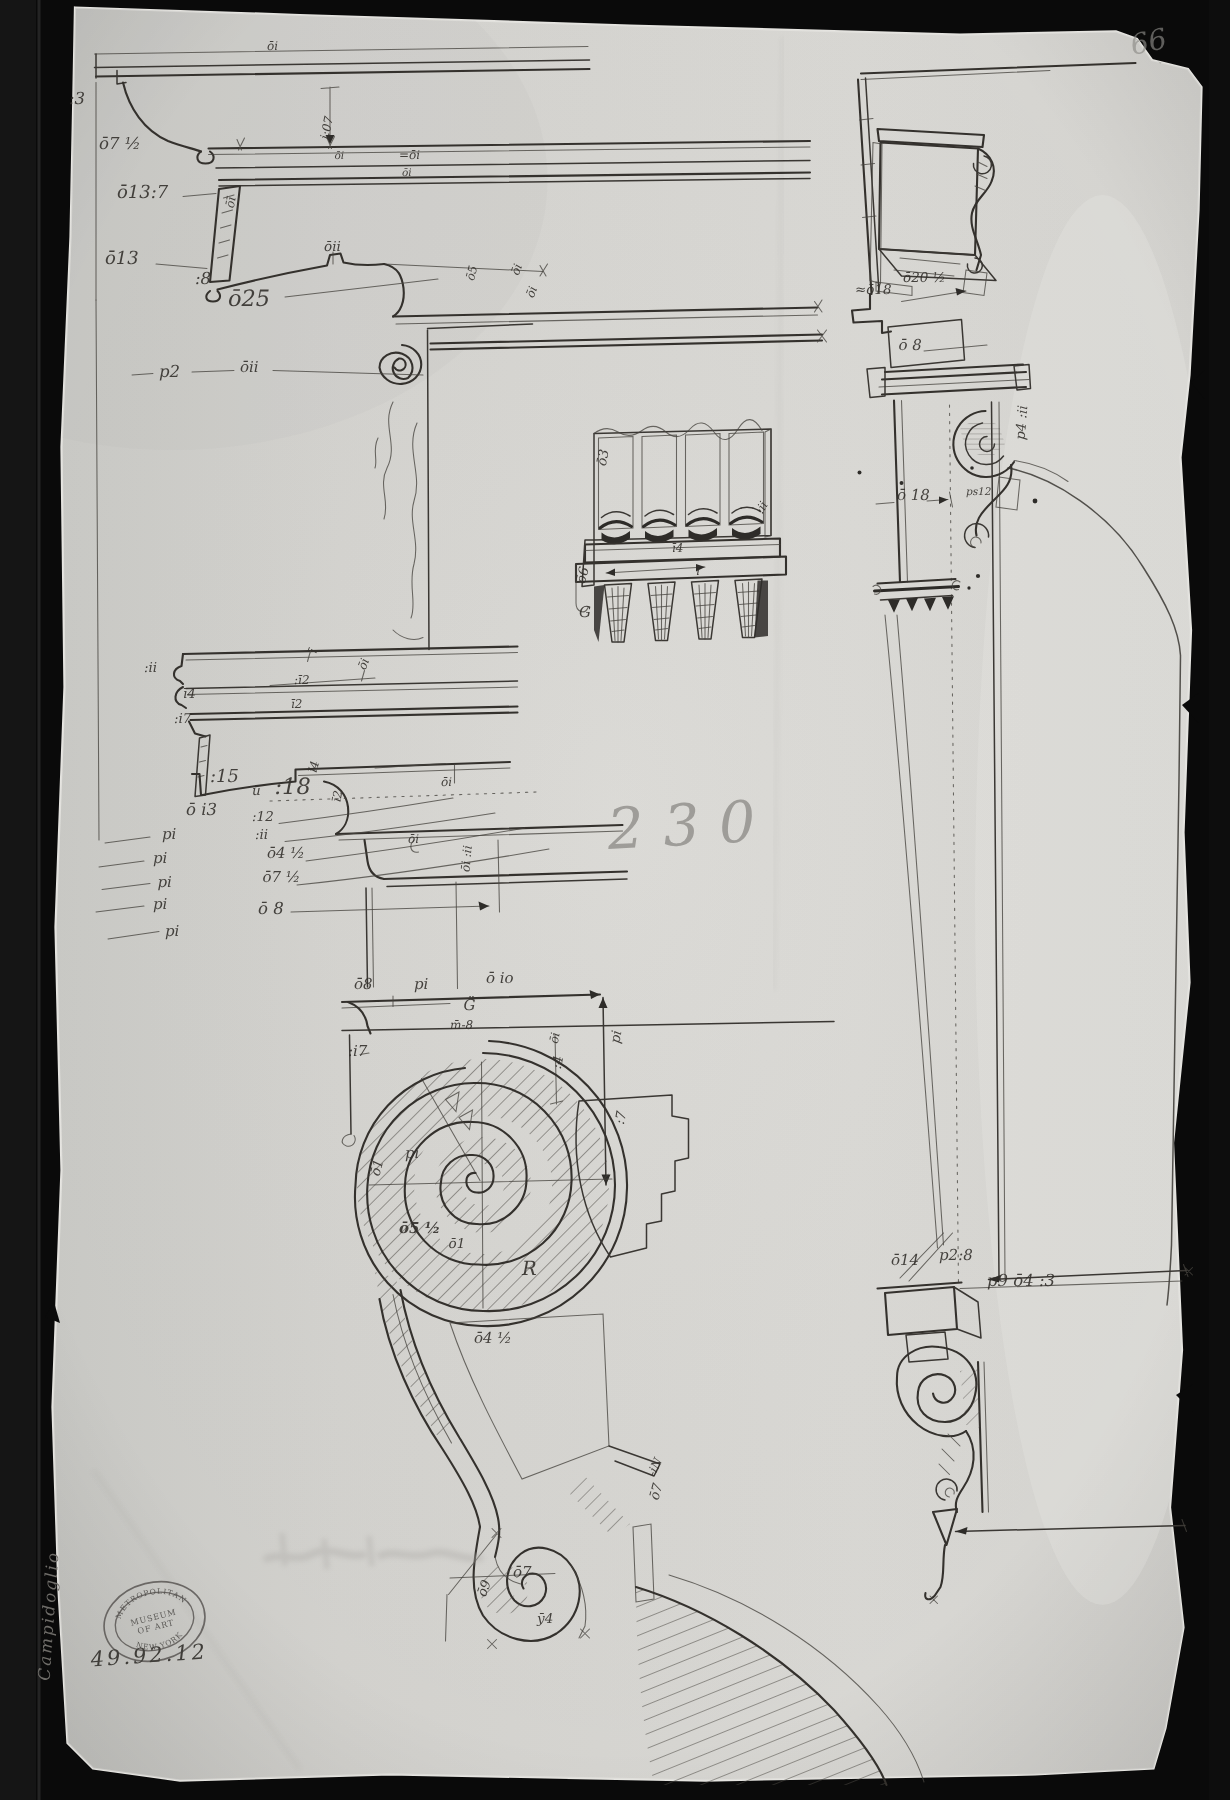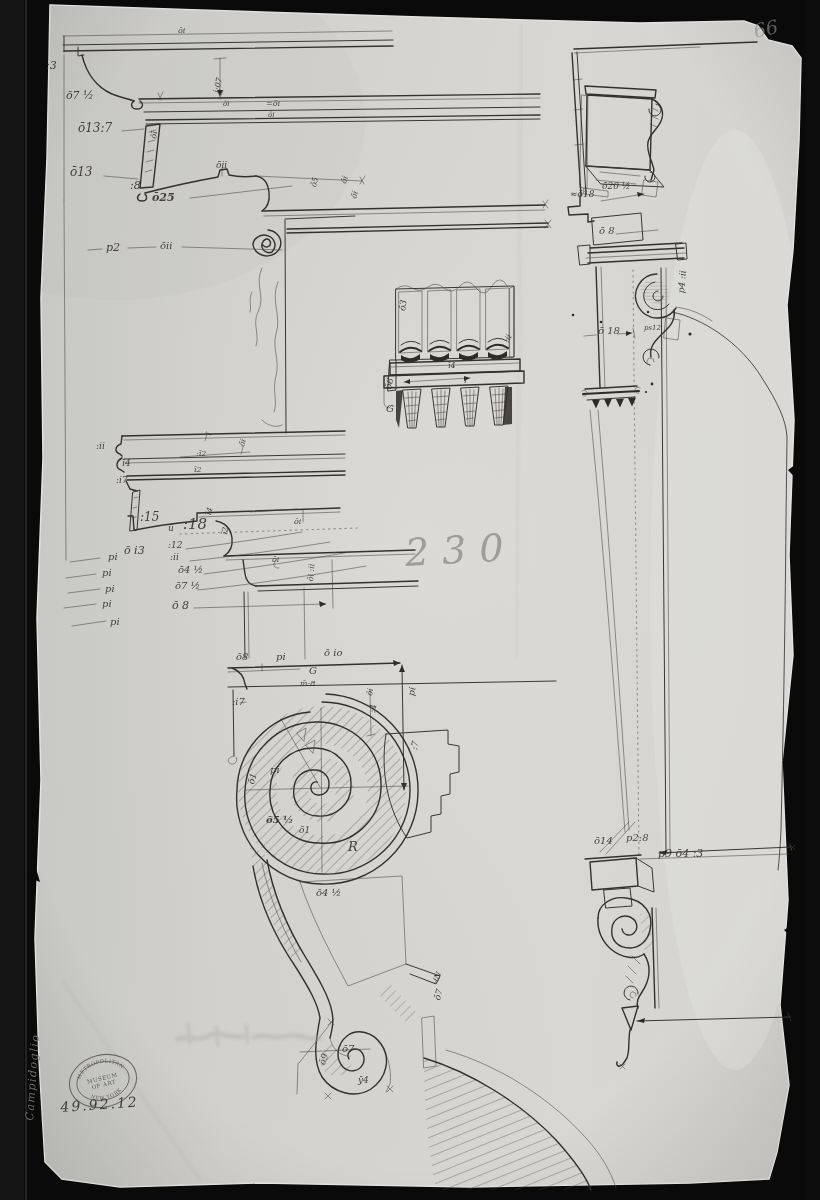--- a/index.html
+++ b/index.html
@@ -382,38 +382,38 @@
       <span class="ann" style="left: 178px; top: 27px; font-size: 8px;">ōi</span>
       <span class="ann" style="left: 213px; top: 92px; font-size: 8px; transform: rotate(-78deg);">i:07</span>
       <span class="ann" style="left: 223px; top: 101px; font-size: 7px;">ōi</span>
       <span class="ann" style="left: 266px; top: 90px; font-size: 8px; margin-top: 10px;">=ōi</span>
       <span class="ann" style="left: 268px; top: 112px; font-size: 7px;">ōi</span>
       <span class="ann" style="left: 66px; top: 90px; font-size: 11px;">ō7 ½</span>
       <span class="ann" style="left: 78px; top: 122px; font-size: 12px;">ō13:7</span>
       <span class="ann" style="left: 70px; top: 166px; font-size: 12px;">ō13</span>
       <span class="ann" style="left: 150px; top: 138px; font-size: 8px; transform: rotate(-80deg);">ōī</span>
       <span class="ann" style="left: 130px; top: 180px; font-size: 11px;">:8</span>
-      <span class="ann" style="left: 152px; top: 192px; font-size: 11px; font-weight: bold;">ō25</span>
+      <span class="ann" style="left: 152px; top: 192px; font-size: 15px;">ō25</span>
       <span class="ann" style="left: 216px; top: 161px; font-size: 9px;">ōii</span>
       <span class="ann" style="left: 310px; top: 186px; font-size: 8px; transform: rotate(-75deg);">ō5</span>
       <span class="ann" style="left: 340px; top: 182px; font-size: 8px; transform: rotate(-70deg);">ōi</span>
       <span class="ann" style="left: 350px; top: 197px; font-size: 8px; transform: rotate(-70deg);">ōi</span>
       <span class="ann" style="left: 106px; top: 242px; font-size: 11px;">p2</span>
       <span class="ann" style="left: 160px; top: 241px; font-size: 10px;">ōii</span>
       <span class="ann" style="left: 96px; top: 442px; font-size: 9px;">:ii</span>
       <span class="ann" style="left: 122px; top: 459px; font-size: 9px;">ī4</span>
       <span class="ann" style="left: 116px; top: 476px; font-size: 9px;">:i7</span>
       <span class="ann" style="left: 205px; top: 434px; font-size: 8px; transform: rotate(-70deg);">ī</span>
       <span class="ann" style="left: 196px; top: 450px; font-size: 8px;">:ī2</span>
       <span class="ann" style="left: 238px; top: 445px; font-size: 8px; transform: rotate(-70deg);">ōi</span>
       <span class="ann" style="left: 194px; top: 466px; font-size: 8px;">ī2</span>
       <span class="ann" style="left: 112px; top: 511px; font-size: 12px; margin-left: 28px;">:15</span>
       <span class="ann" style="left: 140px; top: 517px; font-size: 15px; margin-left: 43px;">:18</span>
       <span class="ann" style="left: 168px; top: 524px; font-size: 9px;">ū</span>
-      <span class="ann" style="left: 124px; top: 534px; font-size: 11px; margin-top: 11px;">ō i3</span>
+      <span class="ann" style="left: 124px; top: 534px; font-size: 11px;">ō i3</span>
       <span class="ann" style="left: 108px; top: 552px; font-size: 10px;">pi</span>
       <span class="ann" style="left: 102px; top: 568px; font-size: 10px;">pi</span>
       <span class="ann" style="left: 105px; top: 584px; font-size: 10px;">pi</span>
       <span class="ann" style="left: 102px; top: 599px; font-size: 10px;">pi</span>
       <span class="ann" style="left: 110px; top: 617px; font-size: 10px;">pi</span>
       <span class="ann" style="left: 168px; top: 541px; font-size: 9px;">:12</span>
       <span class="ann" style="left: 170px; top: 553px; font-size: 9px;">:ii</span>
       <span class="ann" style="left: 178px; top: 565px; font-size: 10px;">ō4 ½</span>
       <span class="ann" style="left: 175px; top: 581px; font-size: 10px;">ō7 ½</span>
       <span class="ann" style="left: 172px; top: 600px; font-size: 11px;">ō 8</span>

